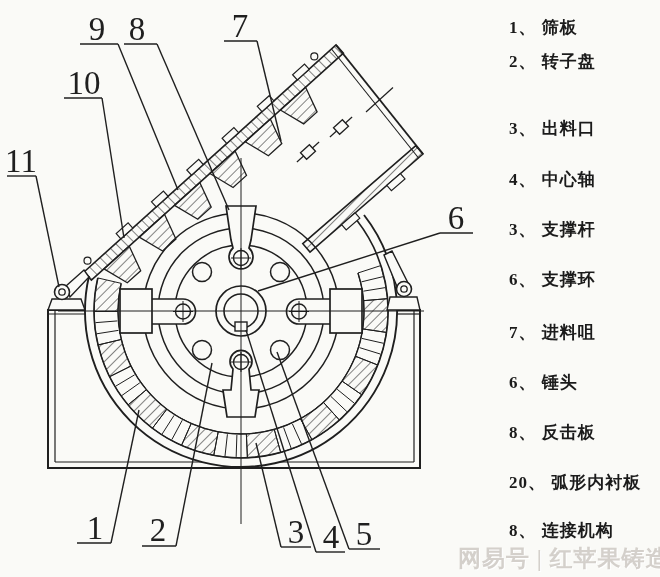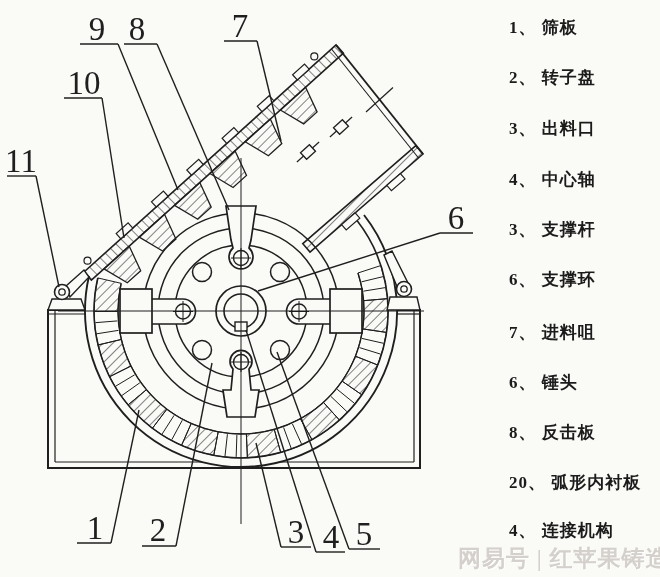--- a/index.html
+++ b/index.html
@@ -208,27 +208,27 @@
     <text class="callout" x="95" y="539">1</text>
     <text class="callout" x="158" y="541">2</text>
     <text class="callout" x="296" y="543">3</text>
     <text class="callout" x="331" y="548">4</text>
     <text class="callout" x="364" y="545">5</text>
   </g>
 </svg>
 
 <div class="legend">
   <div class="legend-item" style="top:16px">1、 筛板</div>
-  <div class="legend-item" style="top:66px">2、 转子盘</div>
+  <div class="legend-item" style="top:50px">2、 转子盘</div>
   <div class="legend-item" style="top:117px">3、 出料口</div>
   <div class="legend-item" style="top:168px">4、 中心轴</div>
   <div class="legend-item" style="top:218px">3、 支撑杆</div>
   <div class="legend-item" style="top:268px">6、 支撑环</div>
   <div class="legend-item" style="top:321px">7、 进料咀</div>
   <div class="legend-item" style="top:371px">6、 锤头</div>
   <div class="legend-item" style="top:421px">8、 反击板</div>
   <div class="legend-item" style="top:471px">20、 弧形内衬板</div>
-  <div class="legend-item" style="top:519px">4、 连接机构</div>
+  <div class="legend-item" style="top:519px">8、 连接机构</div>
 </div>
 
 <div class="watermark">网易号 | 红苹果铸造</div>
 
 </div>
 
 </body></html>

